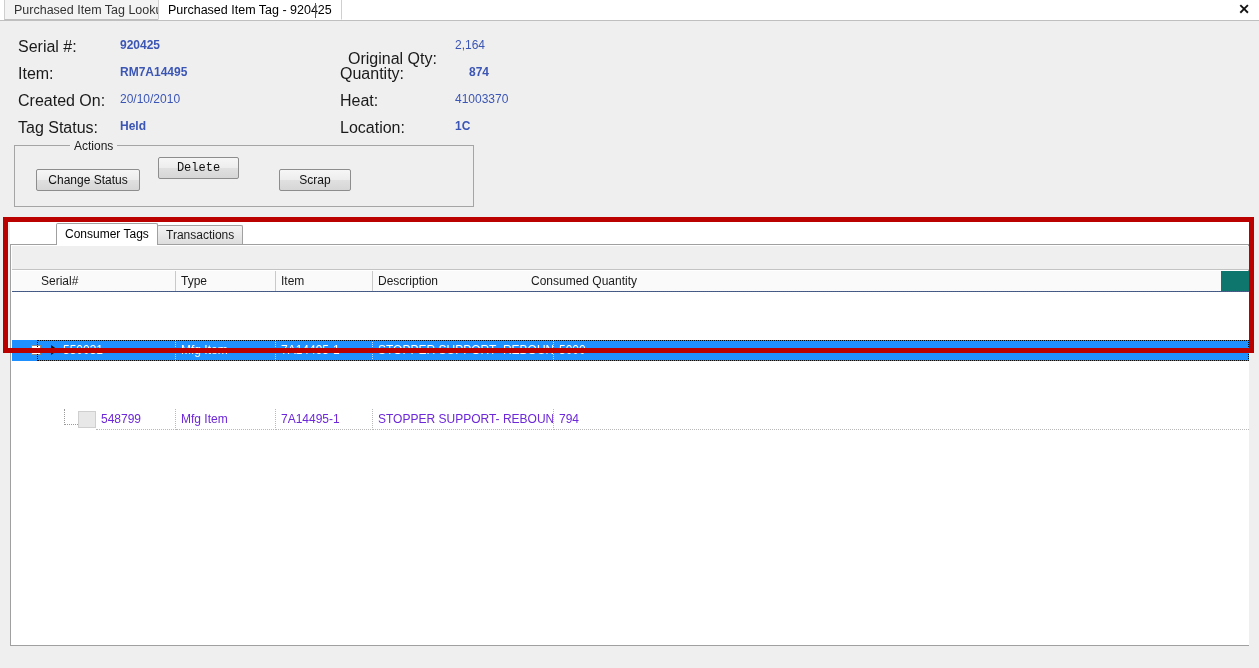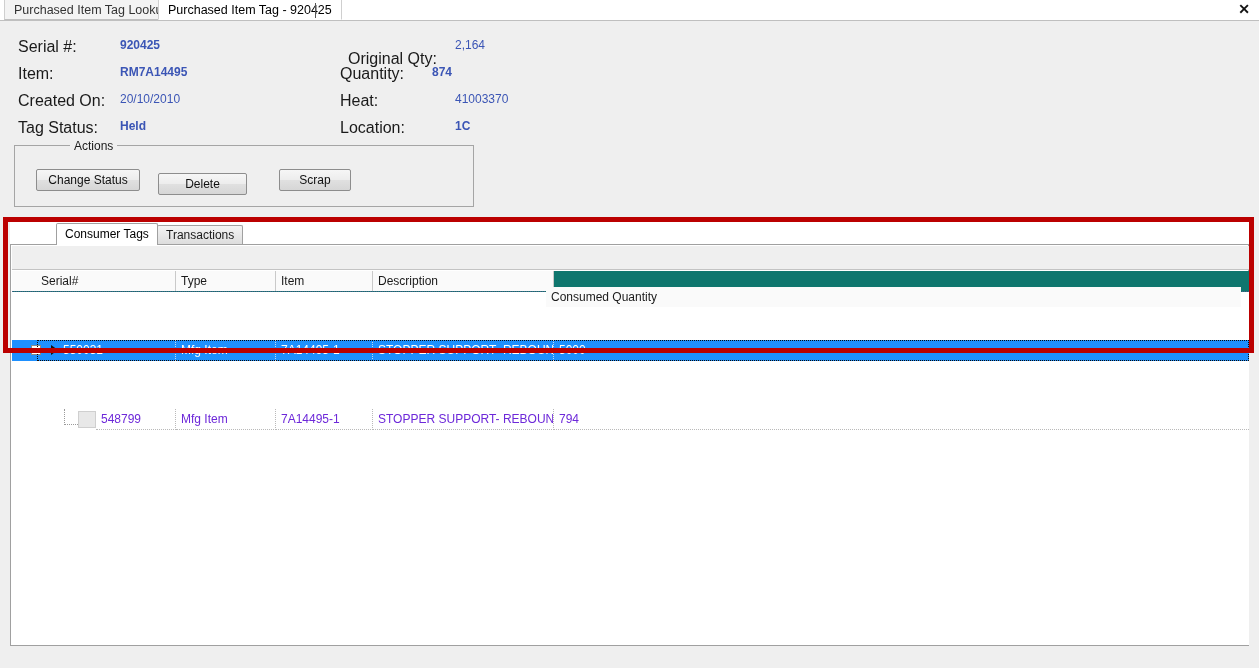--- a/index.html
+++ b/index.html
@@ -375,29 +375,29 @@
   <div class="fld-value" style="left:120px; top:44px;">RM7A14495</div>
   <div class="fld-value normalweight" style="left:120px; top:71px;">20/10/2010</div>
   <div class="fld-value" style="left:120px; top:98px;">Held</div>
 
   <div class="fld-label" style="left:348px; top:17px;margin-top:12px;">Original Qty:</div>
   <div class="fld-label" style="left:340px; top:44px;">Quantity:</div>
   <div class="fld-label" style="left:340px; top:71px;">Heat:</div>
   <div class="fld-label" style="left:340px; top:98px;">Location:</div>
 
   <div class="fld-value normalweight" style="left:455px; top:17px;">2,164</div>
-  <div class="fld-value" style="left:432px; top:44px;">874</div>
+  <div class="fld-value" style="left:469px; top:44px;">874</div>
   <div class="fld-value normalweight" style="left:455px; top:71px;">41003370</div>
   <div class="fld-value" style="left:455px; top:98px;">1C</div>
 
   <div class="groupbox"></div>
   <div class="groupbox-title">Actions</div>
 
   <button class="btn" style="left:36px; top:148px; width:104px;">Change Status</button>
-  <button class="btn" style="left:158px; top:152px; width:89px;">Delete</button>
+  <button class="btn" style="left:158px; top:136px; width:81px;font-family:Liberation Mono, monospace;">Delete</button>
   <button class="btn" style="left:279px; top:148px; width:72px;">Scrap</button>
 </div>
 
 <div class="leftedge"></div>
 <div class="rightedge"></div>
 <div class="bottombar"></div>
 
 <div class="tabpanel">
 
   <div class="tabheader">
@@ -414,21 +414,21 @@
     <div class="grid-toolbar"></div>
 
     <div class="grid">
 
       <div class="grid-head">
         <div class="gutter"></div>
         <div class="hcell" style="left:24px;  width:140px;">Serial#</div>
         <div class="hcell" style="left:164px; width:100px;">Type</div>
         <div class="hcell" style="left:264px; width:97px;">Item</div>
         <div class="hcell" style="left:361px; width:181px;">Description</div>
-        <div class="hcell" style="left:534px; width:695px; border-right:none;margin-top:16px;">Consumed Quantity</div>
+        <div class="hcell" style="left:514px; width:695px; border-right:none;">Consumed Quantity</div>
       </div>
 
       <div class="grid-row selected">
         <div class="expander"></div>
         <div class="rowptr"></div>
         <div class="dcell" style="left:46px;  width:118px;">550031</div>
         <div class="dcell" style="left:164px; width:100px;">Mfg Item</div>
         <div class="dcell" style="left:264px; width:97px;">7A14495-1</div>
         <div class="dcell" style="left:361px; width:181px;">STOPPER SUPPORT- REBOUND</div>
         <div class="dcell" style="left:542px; width:695px; border-right:none;">5000</div>

